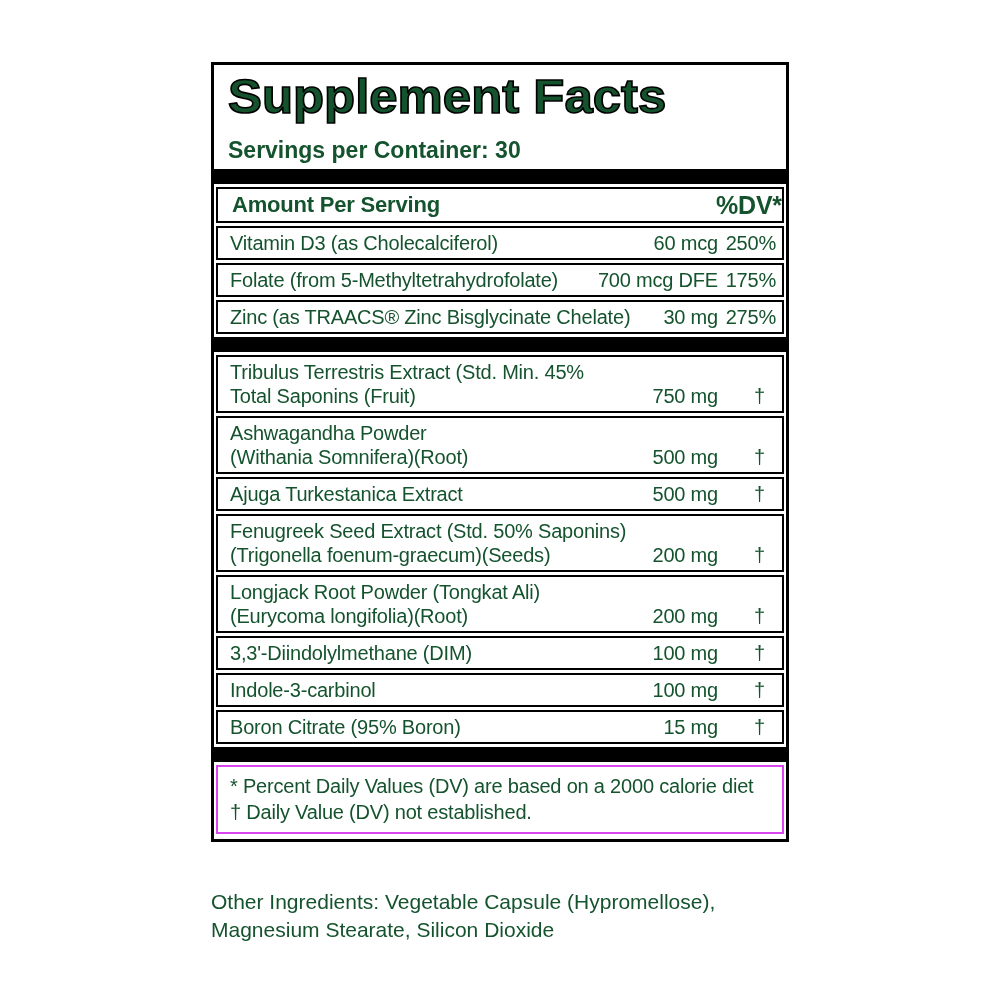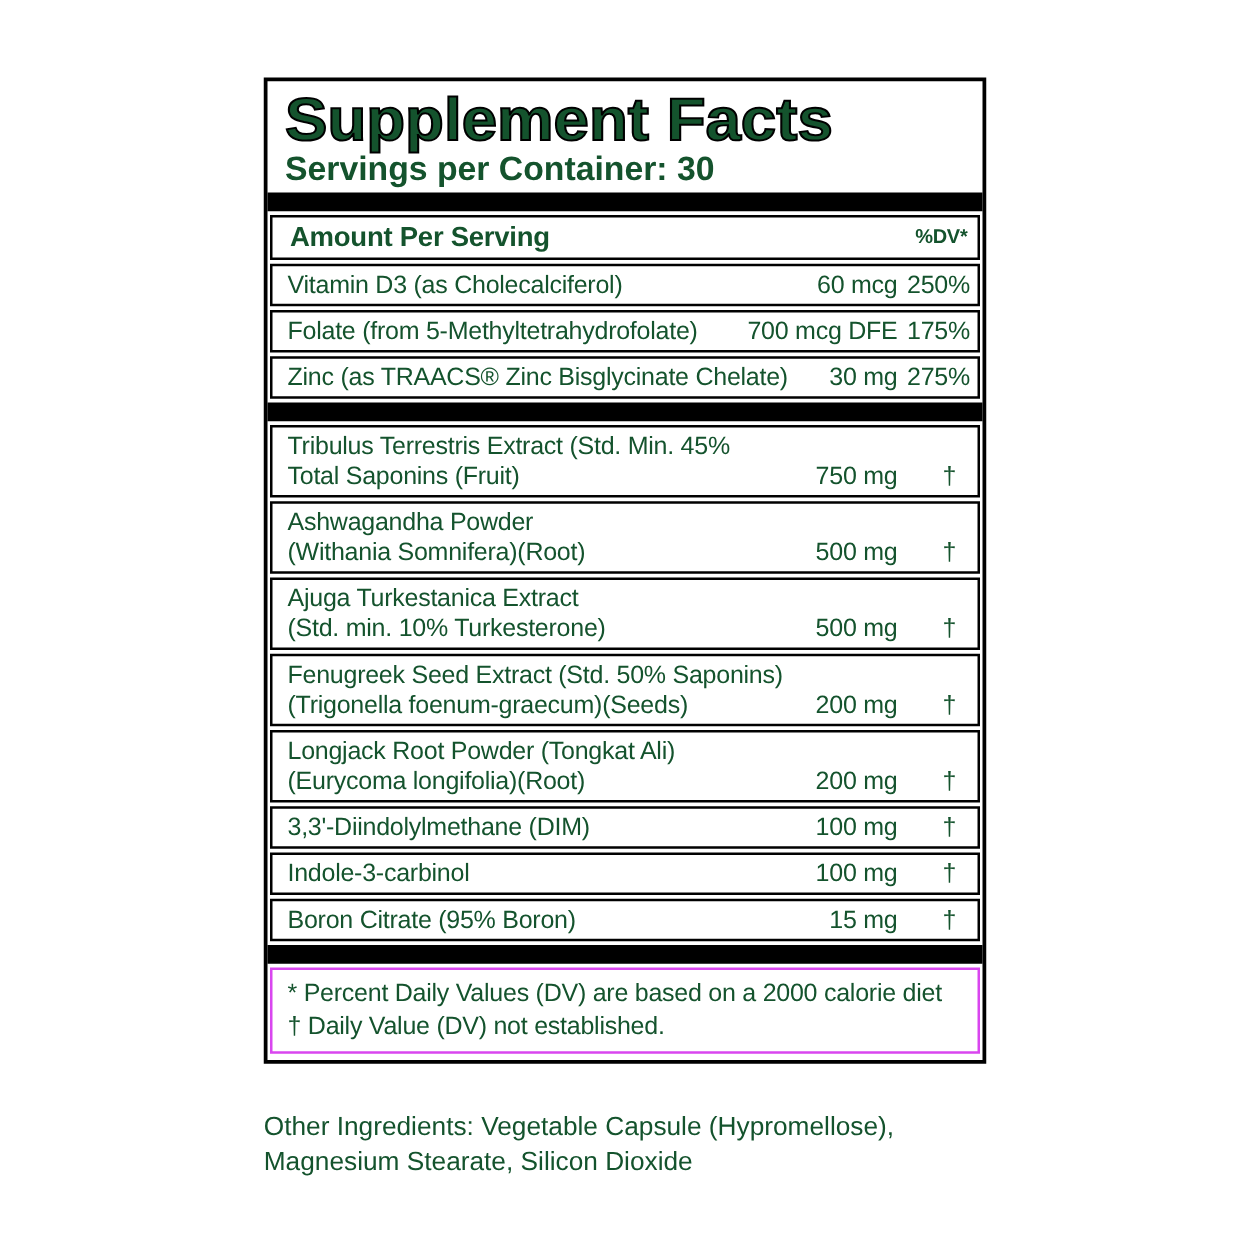--- a/index.html
+++ b/index.html
@@ -4,33 +4,33 @@
 <style>
   html,body{margin:0;padding:0;background:#fff;}
   .canvas{position:relative;width:1000px;height:1000px;background:#fff;
           font-family:"Liberation Sans","DejaVu Sans",sans-serif;color:#14532d;}
   .label-box{position:absolute;left:211px;top:62px;width:578px;box-sizing:border-box;
              border:3px solid #000;background:#fff;padding:2px 0;}
   .hdr{padding:6px 12px 4px 14px;}
   .title{font-size:48px;font-weight:bold;line-height:1.02;letter-spacing:0px;
          -webkit-text-stroke:1.6px #000;transform:scaleX(1.06);transform-origin:left center;white-space:nowrap;}
   .serving{font-size:21px;margin-top:10px;line-height:24px;}
-  .servings-bold{font-size:27px;font-weight:bold;margin-top:1px;line-height:24px;}
+  .servings-bold{font-size:23px;font-weight:bold;margin-top:16px;line-height:24px;}
   .bar{height:15px;background:#000;margin:3px 0;}
   .rowbox{border:2px solid #000;margin:3px 2px;display:flex;align-items:flex-end;
           font-size:20px;line-height:24px;letter-spacing:-0.2px;
           padding:3px 6px 3px 12px;box-sizing:border-box;background:#fff;}
   .aps{font-weight:bold;font-size:22px;line-height:26px;padding:3px 8px 3px 14px;align-items:center;}
   .row-name{flex:1;white-space:nowrap;overflow:visible;}
   .nm-line{display:block;}
   .nm-line:empty{display:none;}
   .row-amount{white-space:nowrap;text-align:right;}
   .row-dv{width:58px;flex-shrink:0;text-align:right;white-space:nowrap;}
   .row-dv.dagger{padding-right:11px;box-sizing:border-box;}
-  .aps .row-dv{font-size:16px;}
+  .aps .row-dv{font-size:25px;}
   .footnote-box{border:2px solid #d946ef;margin:3px 2px;padding:6px 10px 7px 12px;
                 font-size:20px;line-height:26px;letter-spacing:-0.2px;background:#fff;}
   .other{position:absolute;left:211px;top:888px;width:600px;font-size:21px;line-height:28px;}
 </style>
 </head>
 <body>
 
 <div class="canvas">
   <div class="label-box">
 
@@ -89,21 +89,20 @@
         <span class="nm-line">Ashwagandha Powder</span>
         <span class="nm-line">(Withania Somnifera)(Root)</span>
       </div>
       <div class="row-amount">500 mg</div>
       <div class="row-dv dagger">†</div>
     </div>
 
     <div class="rowbox">
       <div class="row-name">
         <span class="nm-line">Ajuga Turkestanica Extract</span>
-        <span class="nm-line">(Std. min. 10% Turkesterone)</span>
       </div>
       <div class="row-amount">500 mg</div>
       <div class="row-dv dagger">†</div>
     </div>
 
     <div class="rowbox">
       <div class="row-name">
         <span class="nm-line">Fenugreek Seed Extract (Std. 50% Saponins)</span>
         <span class="nm-line">(Trigonella foenum-graecum)(Seeds)</span>
       </div>

